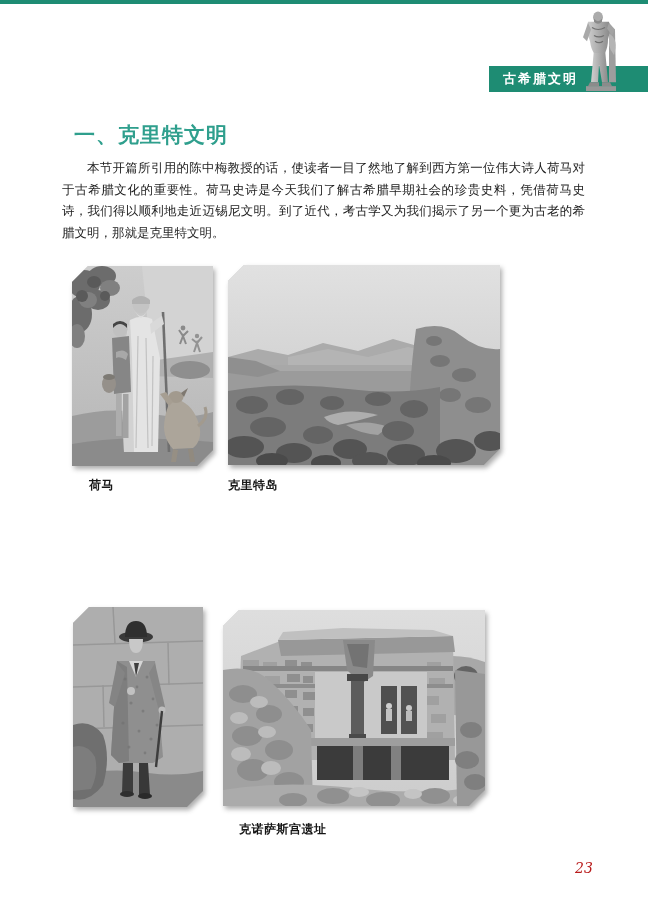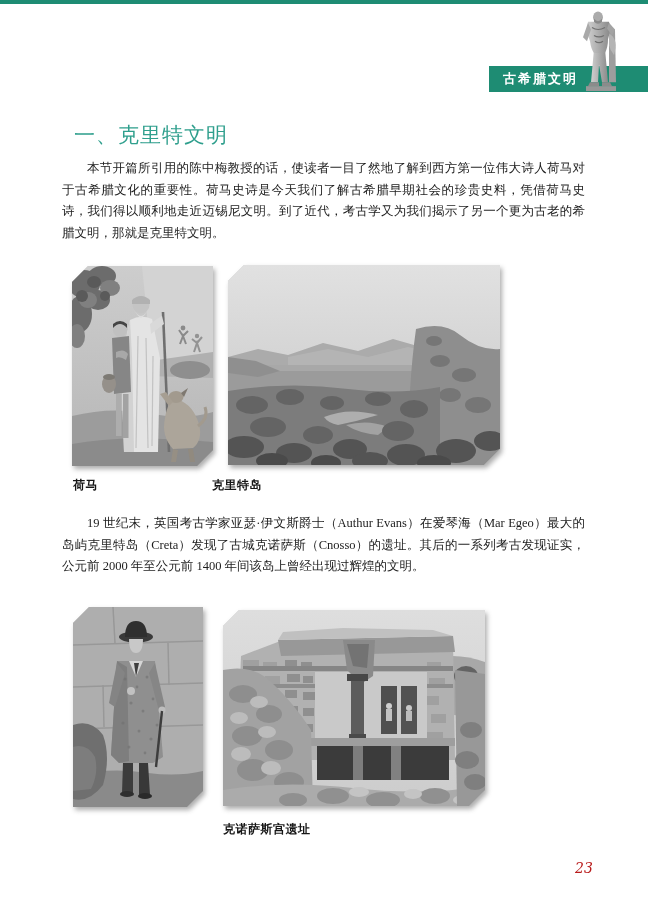--- a/index.html
+++ b/index.html
@@ -16,21 +16,21 @@
   }
   .chapter-tab .tab-label{
     font-family:Liberation Serif, serif;font-weight:bold;
     color:#ffffff;font-size:13px;letter-spacing:2px;padding-left:14px;
   }
   .statue{position:absolute;left:576px;top:10px;width:46px;height:82px;z-index:2;}
   .statue svg{display:block;width:100%;height:100%;}
   
   .title{
     position:absolute;left:74px;top:121px;margin:0;
-    font-family:"Liberation Sans","DejaVu Sans",sans-serif;font-weight:normal;
+    font-family:"Liberation Sans","DejaVu Sans",sans-serif;font-weight:bold;
     font-size:21px;letter-spacing:1px;color:#2f9f8d;
   }
   
   .para{
     position:absolute;left:62px;width:523px;margin:0;
     font-size:12.5px;line-height:21.5px;text-align:justify;text-indent:2em;
     color:#1c1c1c;
   }
   .p1{top:158px;}
   .p2{top:513px;}
@@ -40,21 +40,21 @@
     width:100%;height:100%;overflow:hidden;background:#cccccc;
     clip-path:polygon(16px 0,100% 0,100% calc(100% - 16px),calc(100% - 16px) 100%,0 100%,0 16px);
   }
   .fig svg{display:block;width:100%;height:100%;}
   .fig-homer{left:72px;top:266px;width:141px;height:200px;}
   .fig-crete{left:228px;top:265px;width:272px;height:200px;}
   .fig-evans{left:73px;top:607px;width:130px;height:200px;}
   .fig-knossos{left:223px;top:610px;width:262px;height:196px;}
   .caption{
     position:absolute;font-family:"Liberation Sans","DejaVu Sans",sans-serif;
-    font-weight:bold;font-size:12px;color:#161616;letter-spacing:0.5px;
+    font-weight:bold;font-size:12px;color:#161616;letter-spacing:0.5px;margin-left:16px;
   }
   .cap1{left:73px;top:477px;}
   .cap2{left:212px;top:477px;}
   .cap3{left:73px;top:821px;}
   .cap4{left:223px;top:821px;text-align:right;}
   
   .pageno{
     position:absolute;left:575px;top:860px;font-family:"DejaVu Serif","Liberation Serif",serif;
     font-style:italic;font-size:14px;color:#b91c1c;
   }
@@ -212,21 +212,20 @@
             <ellipse cx="98" cy="198" rx="15" ry="8"></ellipse>
           <ellipse cx="206" cy="198" rx="17" ry="8"></ellipse>
         </g>
       </svg>
     </div>
   </div>
 
   <span class="caption cap1">荷马</span>
   <span class="caption cap2">克里特岛</span>
 
-  <p class="para p2">19 世纪末，英国考古学家亚瑟·伊文斯爵士（Authur Evans）在爱琴海（Mar Egeo）最大的岛屿克里特岛（Creta）发现了古城克诺萨斯（Cnosso）的遗址。其后的一系列考古发现证实，公元前 2000 年至公元前 1400 年间该岛上曾经出现过辉煌的文明。</p>
 
   <div class="fig fig-evans">
     <div class="photo">
       <svg viewBox="0 0 130 200" preserveAspectRatio="none" aria-hidden="true">
         <rect width="130" height="200" fill="#b3b3b3"></rect>
         <g stroke="#9a9a9a" stroke-width="1.5">
           <line x1="0" y1="38" x2="130" y2="34"></line>
             <line x1="0" y1="80" x2="130" y2="76"></line>
           <line x1="0" y1="122" x2="130" y2="118"></line>
             <line x1="40" y1="0" x2="42" y2="36"></line>

